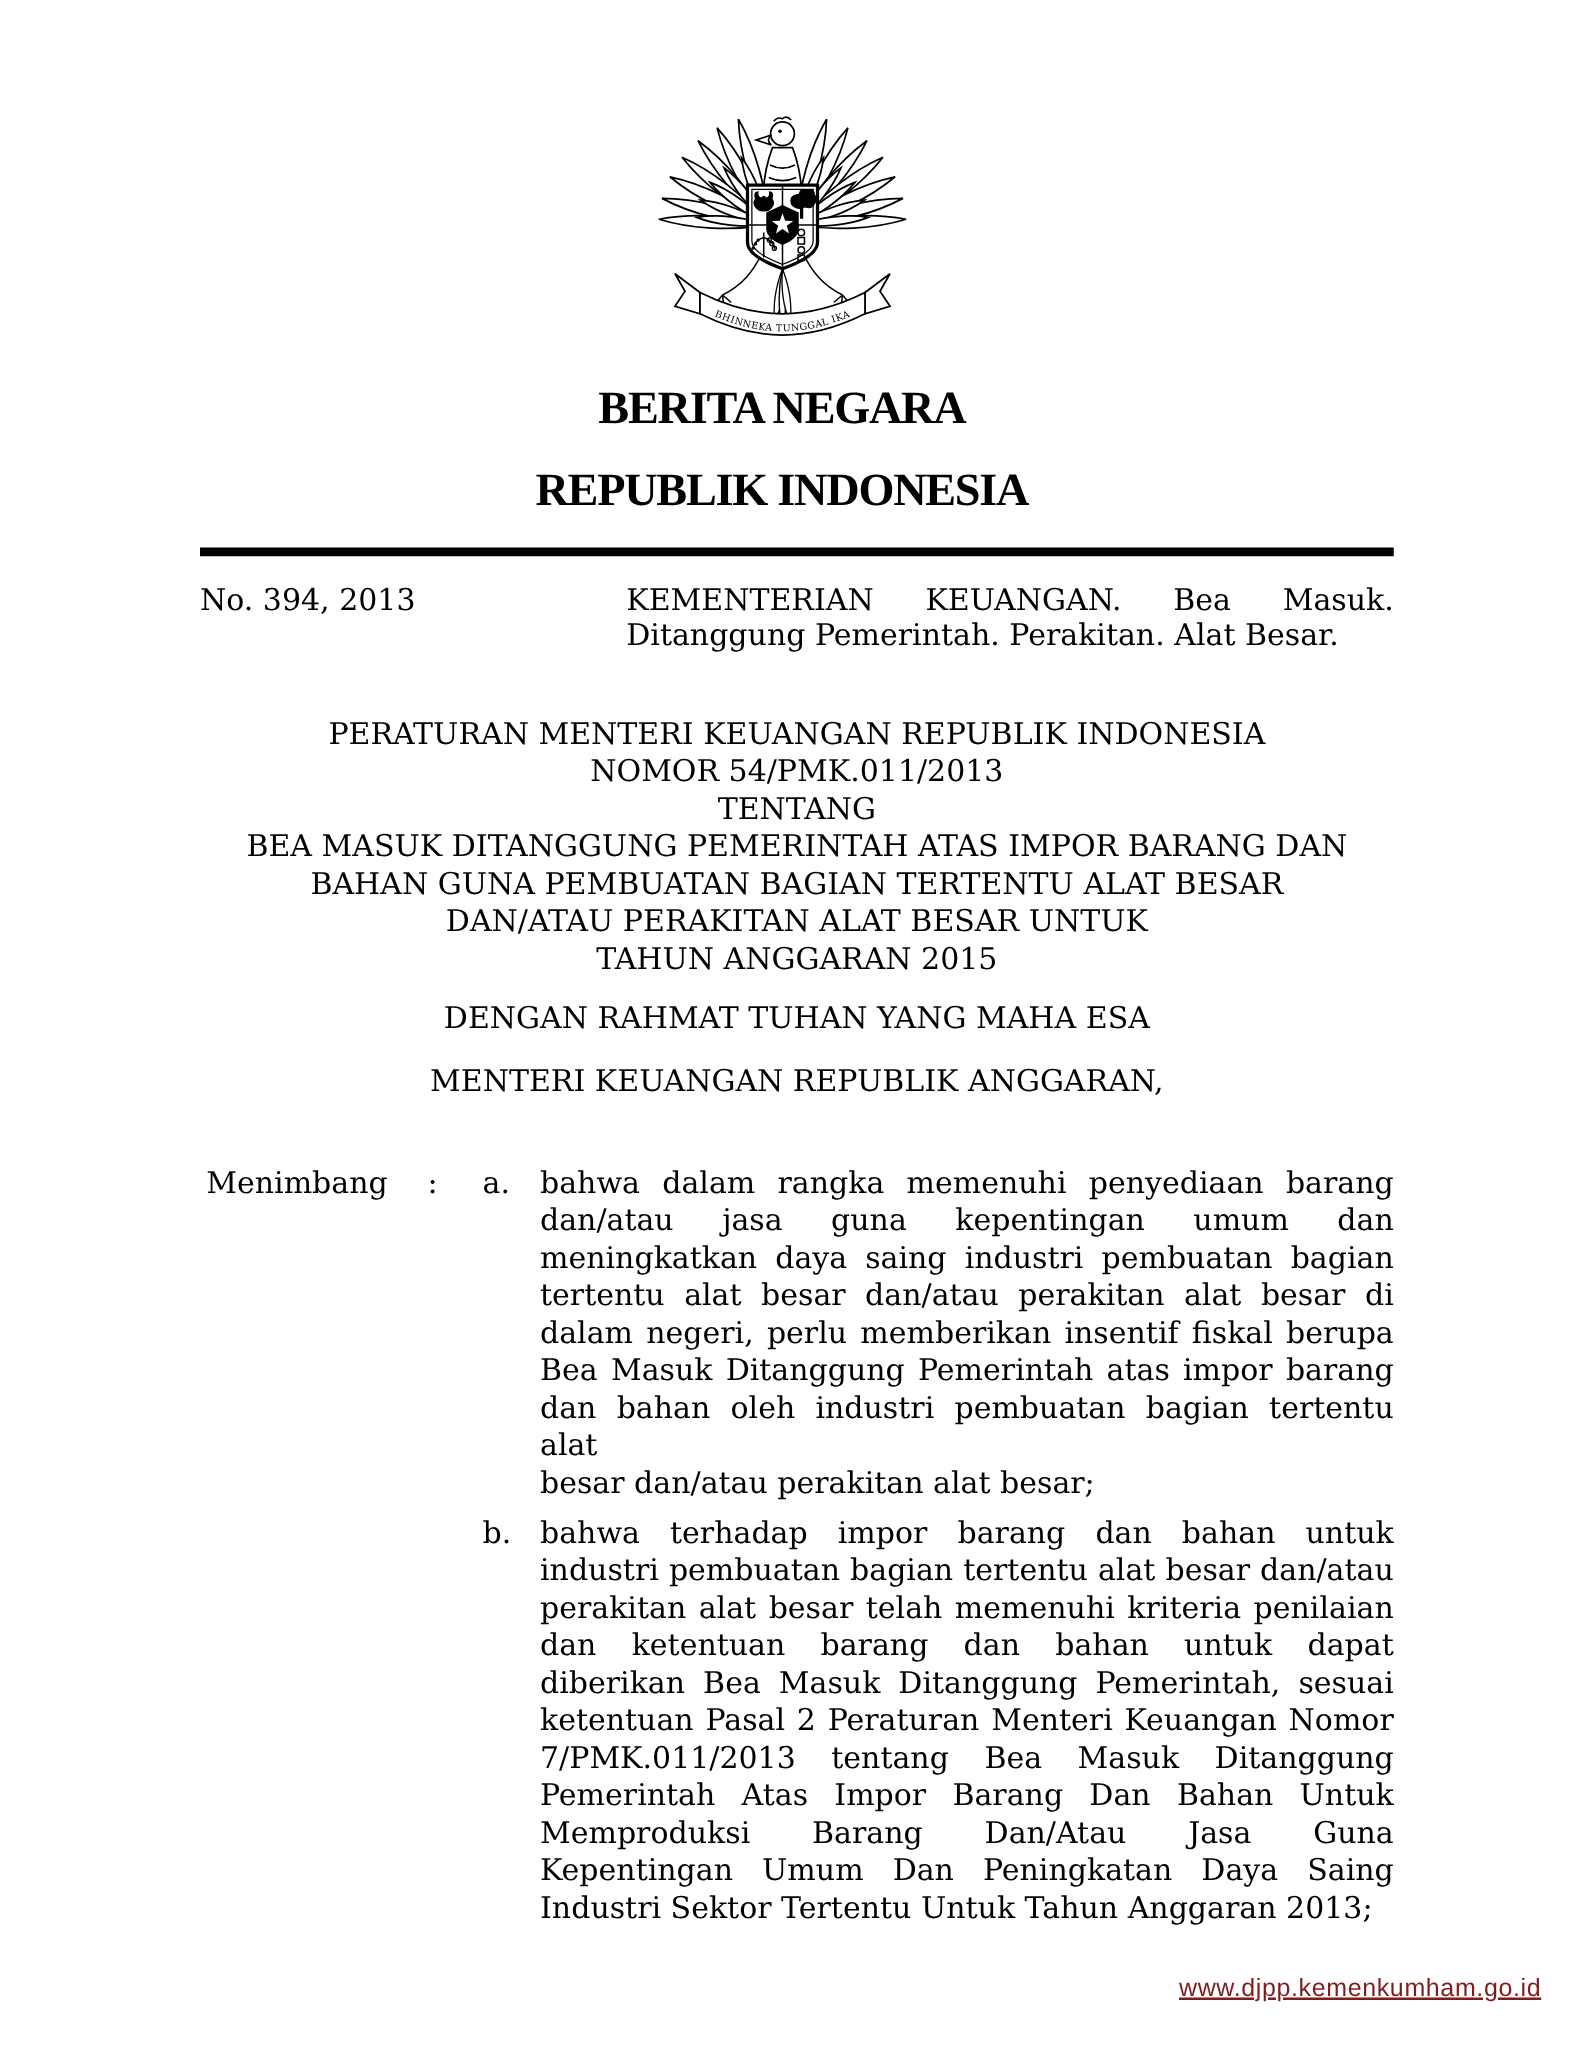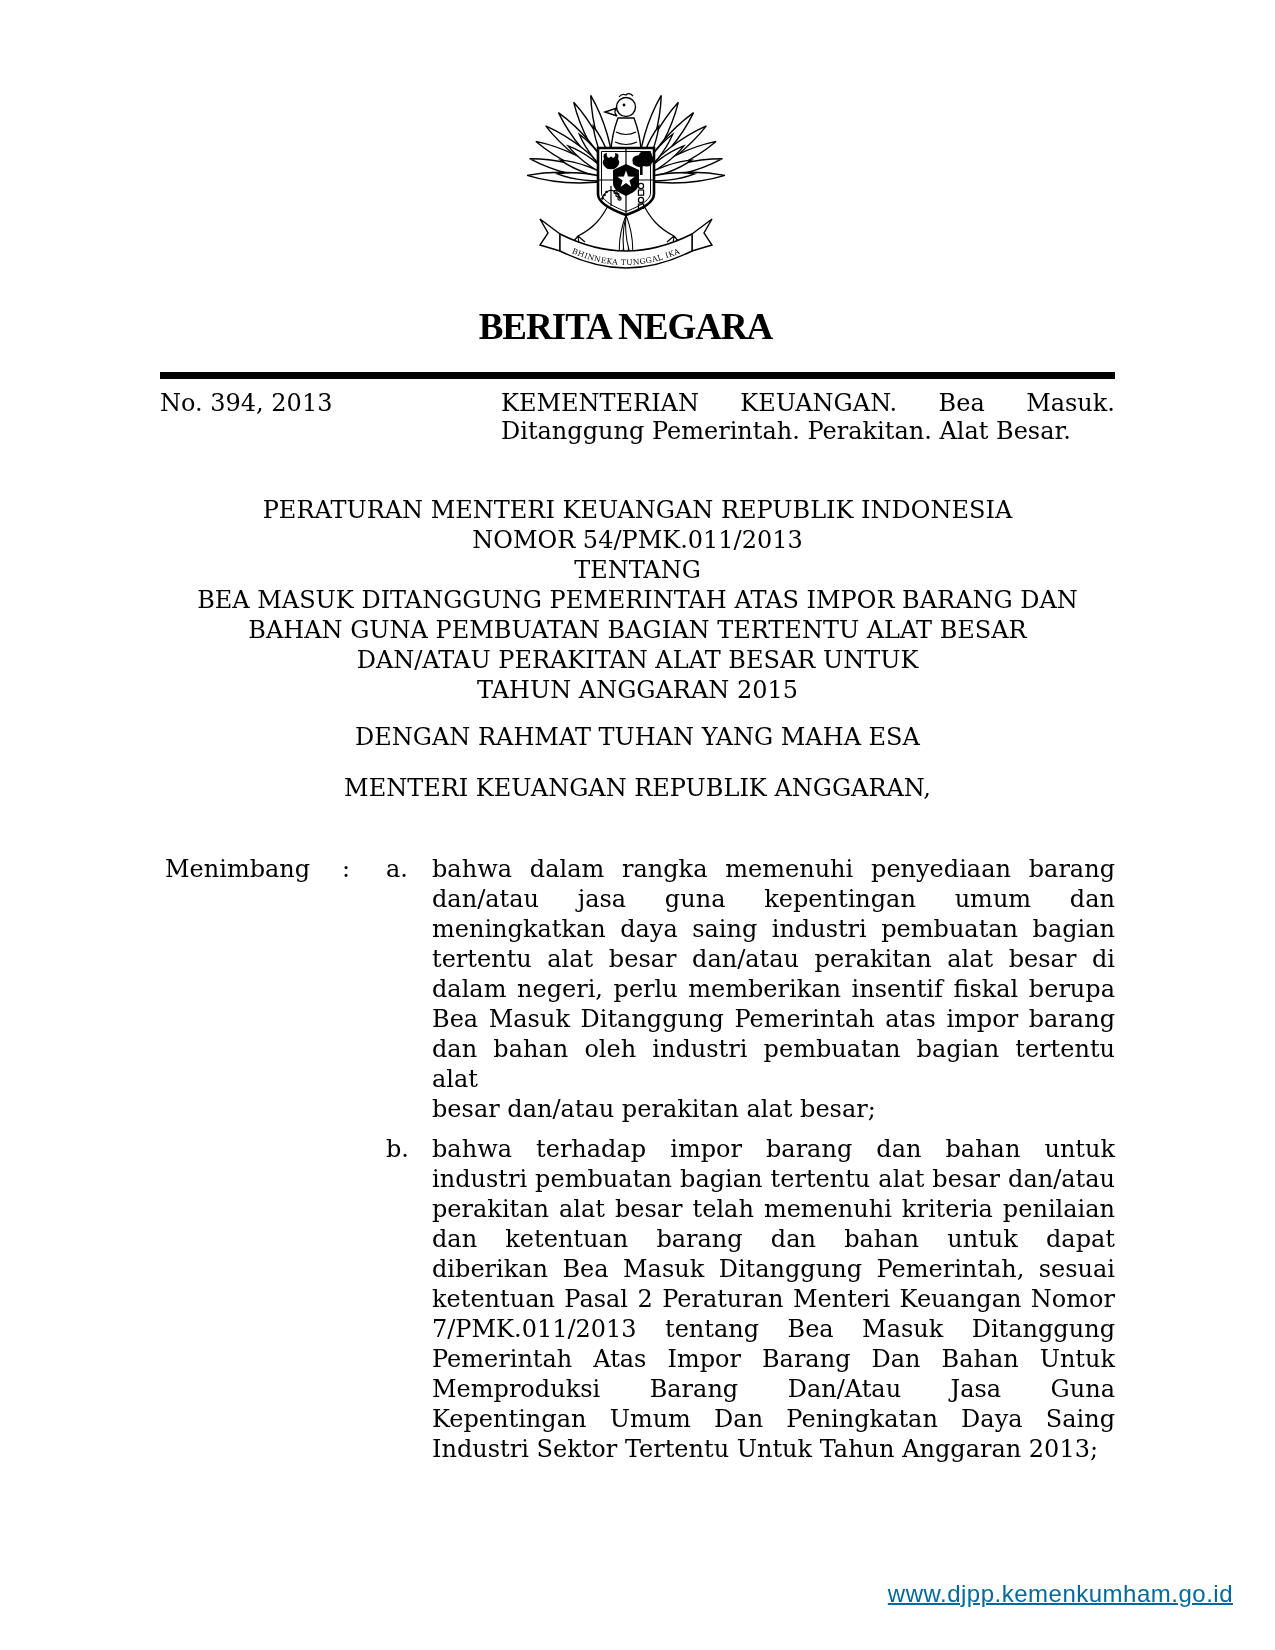--- a/index.html
+++ b/index.html
@@ -14,42 +14,42 @@
   .emblem-wrap svg { display:inline-block; transform:translateX(-12px); }
 
   .gazette-title {
     margin-top:18px; text-align:center;
     font-family:"Liberation Serif", serif; font-weight:bold;
     font-size:37px; line-height:66px; letter-spacing:-1px;
     transform:translateX(-12px); white-space:nowrap;
   }
   .rule { margin-top:12px; height:7px; background:#000; }
 
-  .mast-row { margin-top:10px; display:flex; justify-content:space-between; }
+  .mast-row { margin-top:21px; display:flex; justify-content:space-between; }
   .issue-no { width:341px; font-size:24px; line-height:28px; }
   .subject  { width:614px; font-size:24px; line-height:28px; }
 
   .jline { text-align:justify; text-align-last:justify; }
   .jline.last { text-align-last:left; }
 
   .reg-title { margin-top:50px; text-align:center; font-size:24px; line-height:30px; }
   .invocation { margin-top:17px; text-align:center; font-size:24px; line-height:30px; }
   .authority  { margin-top:21px; text-align:center; font-size:24px; line-height:30px; }
 
   .considerations { margin-top:51px; }
   .c-row { display:grid; grid-template-columns:182px 30px 60px 1fr;
            font-size:24px; line-height:30px; }
   .c-row + .c-row { margin-top:10px; }
   .c-label { padding-left:5px; }
   .c-marker { padding-left:14px; }
 
   .watermark {
     position:absolute; top:1580px; right:42px;
     font-family:"Liberation Sans", sans-serif;
-    font-size:24px; color:#0369a1;
+    font-size:20px; color:#7f1d1d;
     text-decoration:underline; text-decoration-thickness:2px;
     letter-spacing:0.5px;
   }
   .emblem-stroke { fill:#ffffff; stroke:#000000; stroke-width:1.4; }
   .emblem-line { fill:none; stroke:#000000; stroke-width:1.2; }
 </style>
 </head>
 <body>
 
 <div class="page">
@@ -150,20 +150,21 @@
           <rect x="124.4" y="120" width="5.2" height="4.4" class="emblem-line" stroke-width="1.2"></rect>
         </g>
         <path d="M112,80 L99,86 V99 C99,105 105,109 112,112 C119,109 125,105 125,99 V86 Z" fill="#000"></path>
         <polygon fill="#ffffff" points="112,86.5 114.1,92.6 120.6,92.7 115.4,96.6 117.3,102.8 112,99.1 106.7,102.8 108.6,96.6 103.4,92.7 109.9,92.6"></polygon>
       </g>
     </svg>
   </div>
 
   <div class="gazette-title">
     <div>BERITA NEGARA</div>
+    <div>REPUBLIK INDONESIA</div>
   </div>
 
   <div class="rule"></div>
 
   <div class="mast-row">
     <div class="issue-no">No. 394, 2013</div>
     <div class="subject">
         <div class="jline">KEMENTERIAN KEUANGAN. Bea Masuk.</div>
         <div class="jline last">Ditanggung Pemerintah. Perakitan. Alat Besar.</div>
       </div>

